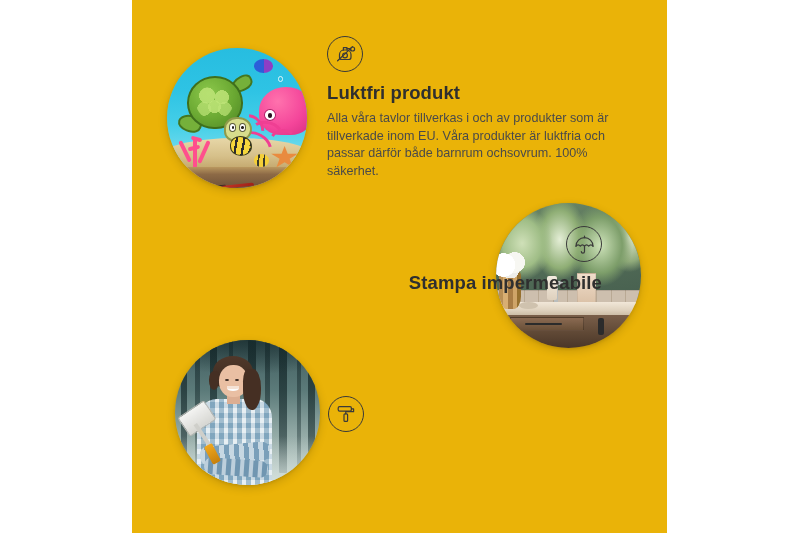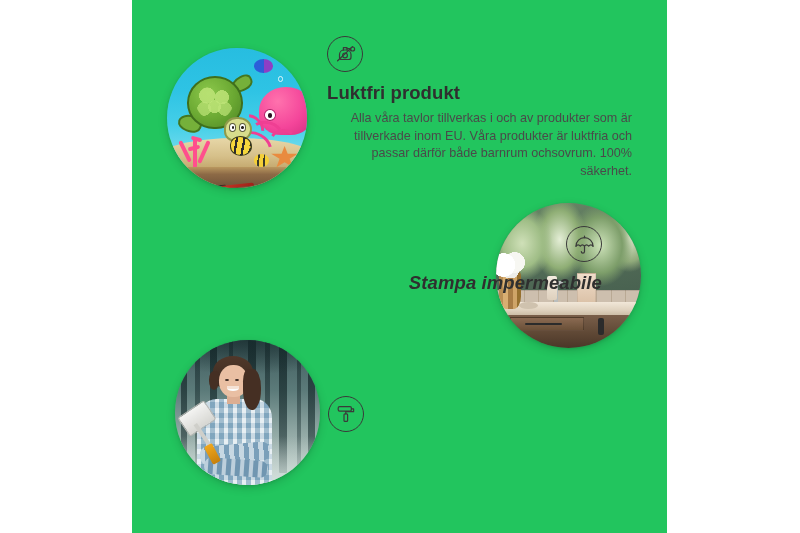--- a/index.html
+++ b/index.html
@@ -19,21 +19,21 @@
     background: #ffffff;
   }
 
   
   #canvas {
     position: absolute;
     left: 132px;
     top: 0px;
     width: 535px;
     height: 533px;
-    background: #22c55e;
+    background: #eab308;
     overflow: hidden;
     padding-left: 40px;
   }
 
   
   .photo-circle {
     position: absolute;
     border-radius: 50%;
     overflow: hidden;
     box-shadow: 0 3px 10px rgba(0,0,0,0.16), 0 1px 3px rgba(0,0,0,0.10);
@@ -413,32 +413,31 @@
   .feat-title {
     font-size: 18.5px;
     font-weight: bold;
     color: #2f2f2f;
     letter-spacing: .1px;
   }
   .feat-desc {
     font-size: 12.6px;
     line-height: 17.5px;
     color: #4a4a4a;
-    text-align: right;
   }
 
   
   #feature-odour { left: 195px; top: 36px; width: 305px; }
   #feature-odour .feat-icon { margin-bottom: 10px; }
   #feature-odour .feat-title { margin-bottom: 6px; }
 
   
   #feature-waterproof { left: 80px; top: 226px; width: 390px; text-align: right; }
   #feature-waterproof .feat-icon { margin-left: auto; margin-bottom: 10px; }
-  #feature-waterproof .feat-title { margin-bottom: 20px; font-style: italic; }
+  #feature-waterproof .feat-title { margin-bottom: 20px; }
 
   
   #feature-assembly { left: 196px; top: 396px; width: 260px; }
   #feature-assembly .feat-icon { margin-bottom: 9px; }
   #feature-assembly .feat-title { margin-bottom: 3px; }
 </style>
 </head>
 <body>
 
 <div id="page">

